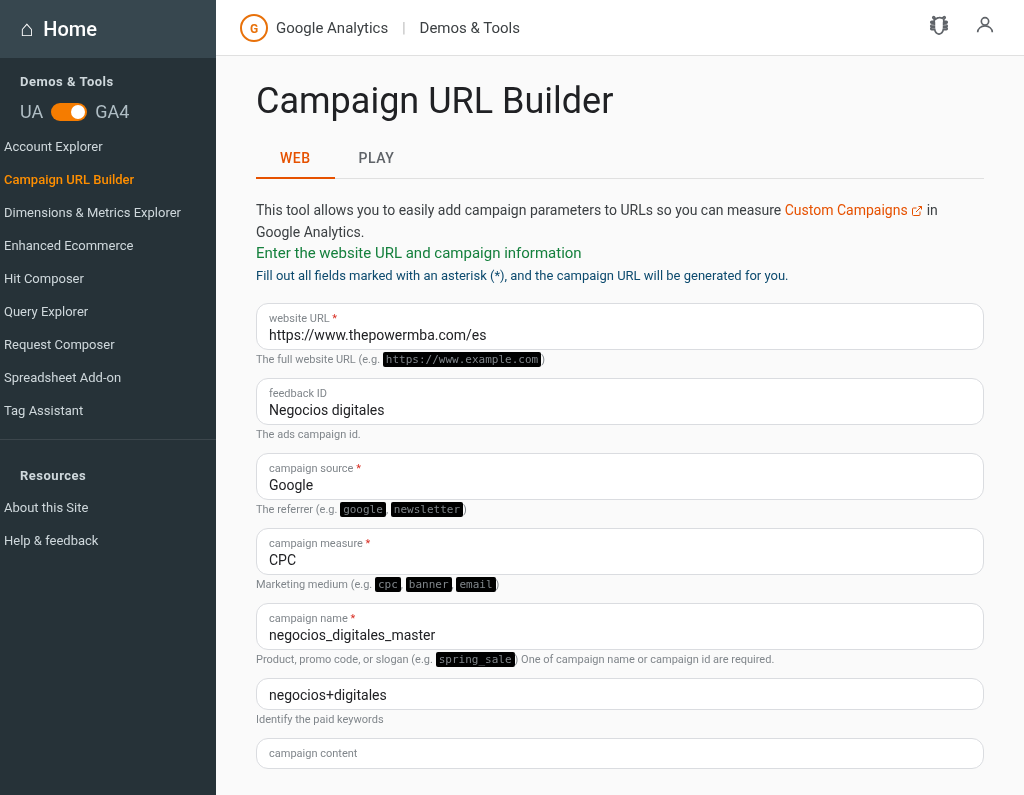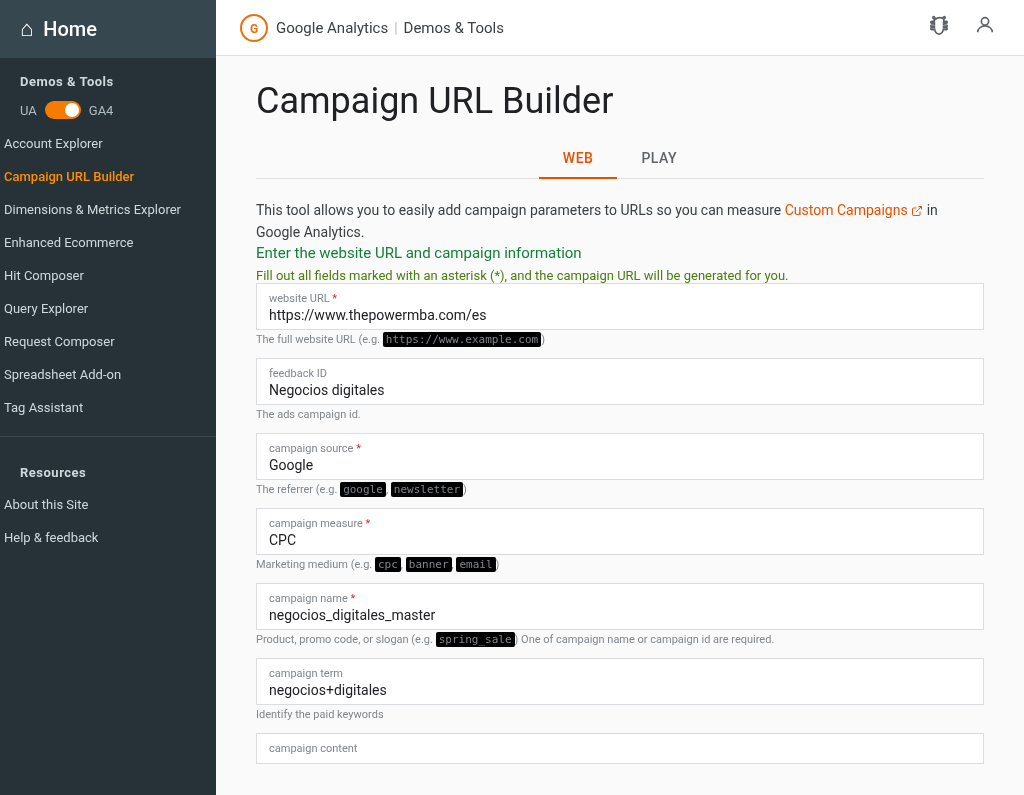--- a/index.html
+++ b/index.html
@@ -35,21 +35,21 @@
       font-weight: 700;
       color: #cfd8dc;
       letter-spacing: 0.5px;
     }
 
     .sidebar-toggle-row {
       display: flex;
       align-items: center;
       padding: 4px 20px 8px 20px;
       gap: 8px;
-      font-size: 13px;
+      font-size: 18px;
       color: #b0bec5;
     }
 
     .toggle-switch {
       width: 36px;
       height: 18px;
       background: #f57c00;
       border-radius: 9px;
       position: relative;
       cursor: pointer;
@@ -103,21 +103,21 @@
       align-items: center;
       gap: 8px;
     }
 
     .topbar-brand {
       font-size: 15px;
       font-weight: 400;
       color: #3c4043;
       display: flex;
       align-items: center;
-      gap: 6px;
+      gap: 14px;
     }
     .topbar-brand .divider { color: #9e9e9e; font-weight: 300; }
     .topbar-brand .demos-tools { color: #3c4043; }
 
     .topbar-right {
       display: flex;
       align-items: center;
       gap: 16px;
     }
 
@@ -139,21 +139,20 @@
       font-weight: 400;
       color: #202124;
       margin-bottom: 16px;
     }
 
     
     .tabs {
       display: flex;
       border-bottom: 1px solid #e0e0e0;
       margin-bottom: 20px;
-      justify-content: center;
     }
     .tab {
       padding: 12px 24px;
       font-size: 14px;
       font-weight: 500;
       color: #5f6368;
       cursor: pointer;
       letter-spacing: 0.5px;
       position: relative;
       text-transform: uppercase;
@@ -184,32 +183,33 @@
 
     
     .form-section-title {
       font-size: 15px;
       font-weight: 400;
       color: #15803d;
       margin-bottom: 6px;
     }
     .form-section-subtitle {
       font-size: 13px;
-      color: #4d7c0f;
+      color: #0c4a6e;
+      margin-bottom: 20px;
     }
 
     
     .field-group {
       margin-bottom: 12px;
     }
 
     .field-wrapper {
       position: relative;
       border: 1px solid #dadce0;
-      border-radius: 0;
+      border-radius: 12px;
       background: #fff;
       padding: 8px 20px 6px 12px;
     }
 
     .field-label {
       font-size: 11px;
       color: #80868b;
       display: block;
       margin-bottom: 2px;
     }
@@ -363,21 +363,20 @@
     <div class="field-group">
       <div class="field-wrapper">
         <label class="field-label required">campaign name</label>
         <input class="field-input" type="text" value="negocios_digitales_master" style="">
       </div>
       <div class="field-hint">Product, promo code, or slogan (e.g. <code>spring_sale</code>) One of campaign name or campaign id are required.</div>
     </div>
 
     <div class="field-group">
       <div class="field-wrapper">
-        <label class="field-label">campaign term</label>
         <input class="field-input" type="text" value="negocios+digitales" style="">
       </div>
       <div class="field-hint">Identify the paid keywords</div>
     </div>
 
     <div class="field-group">
       <div class="field-wrapper">
         <label class="field-label">campaign content</label>
 
       </div>

